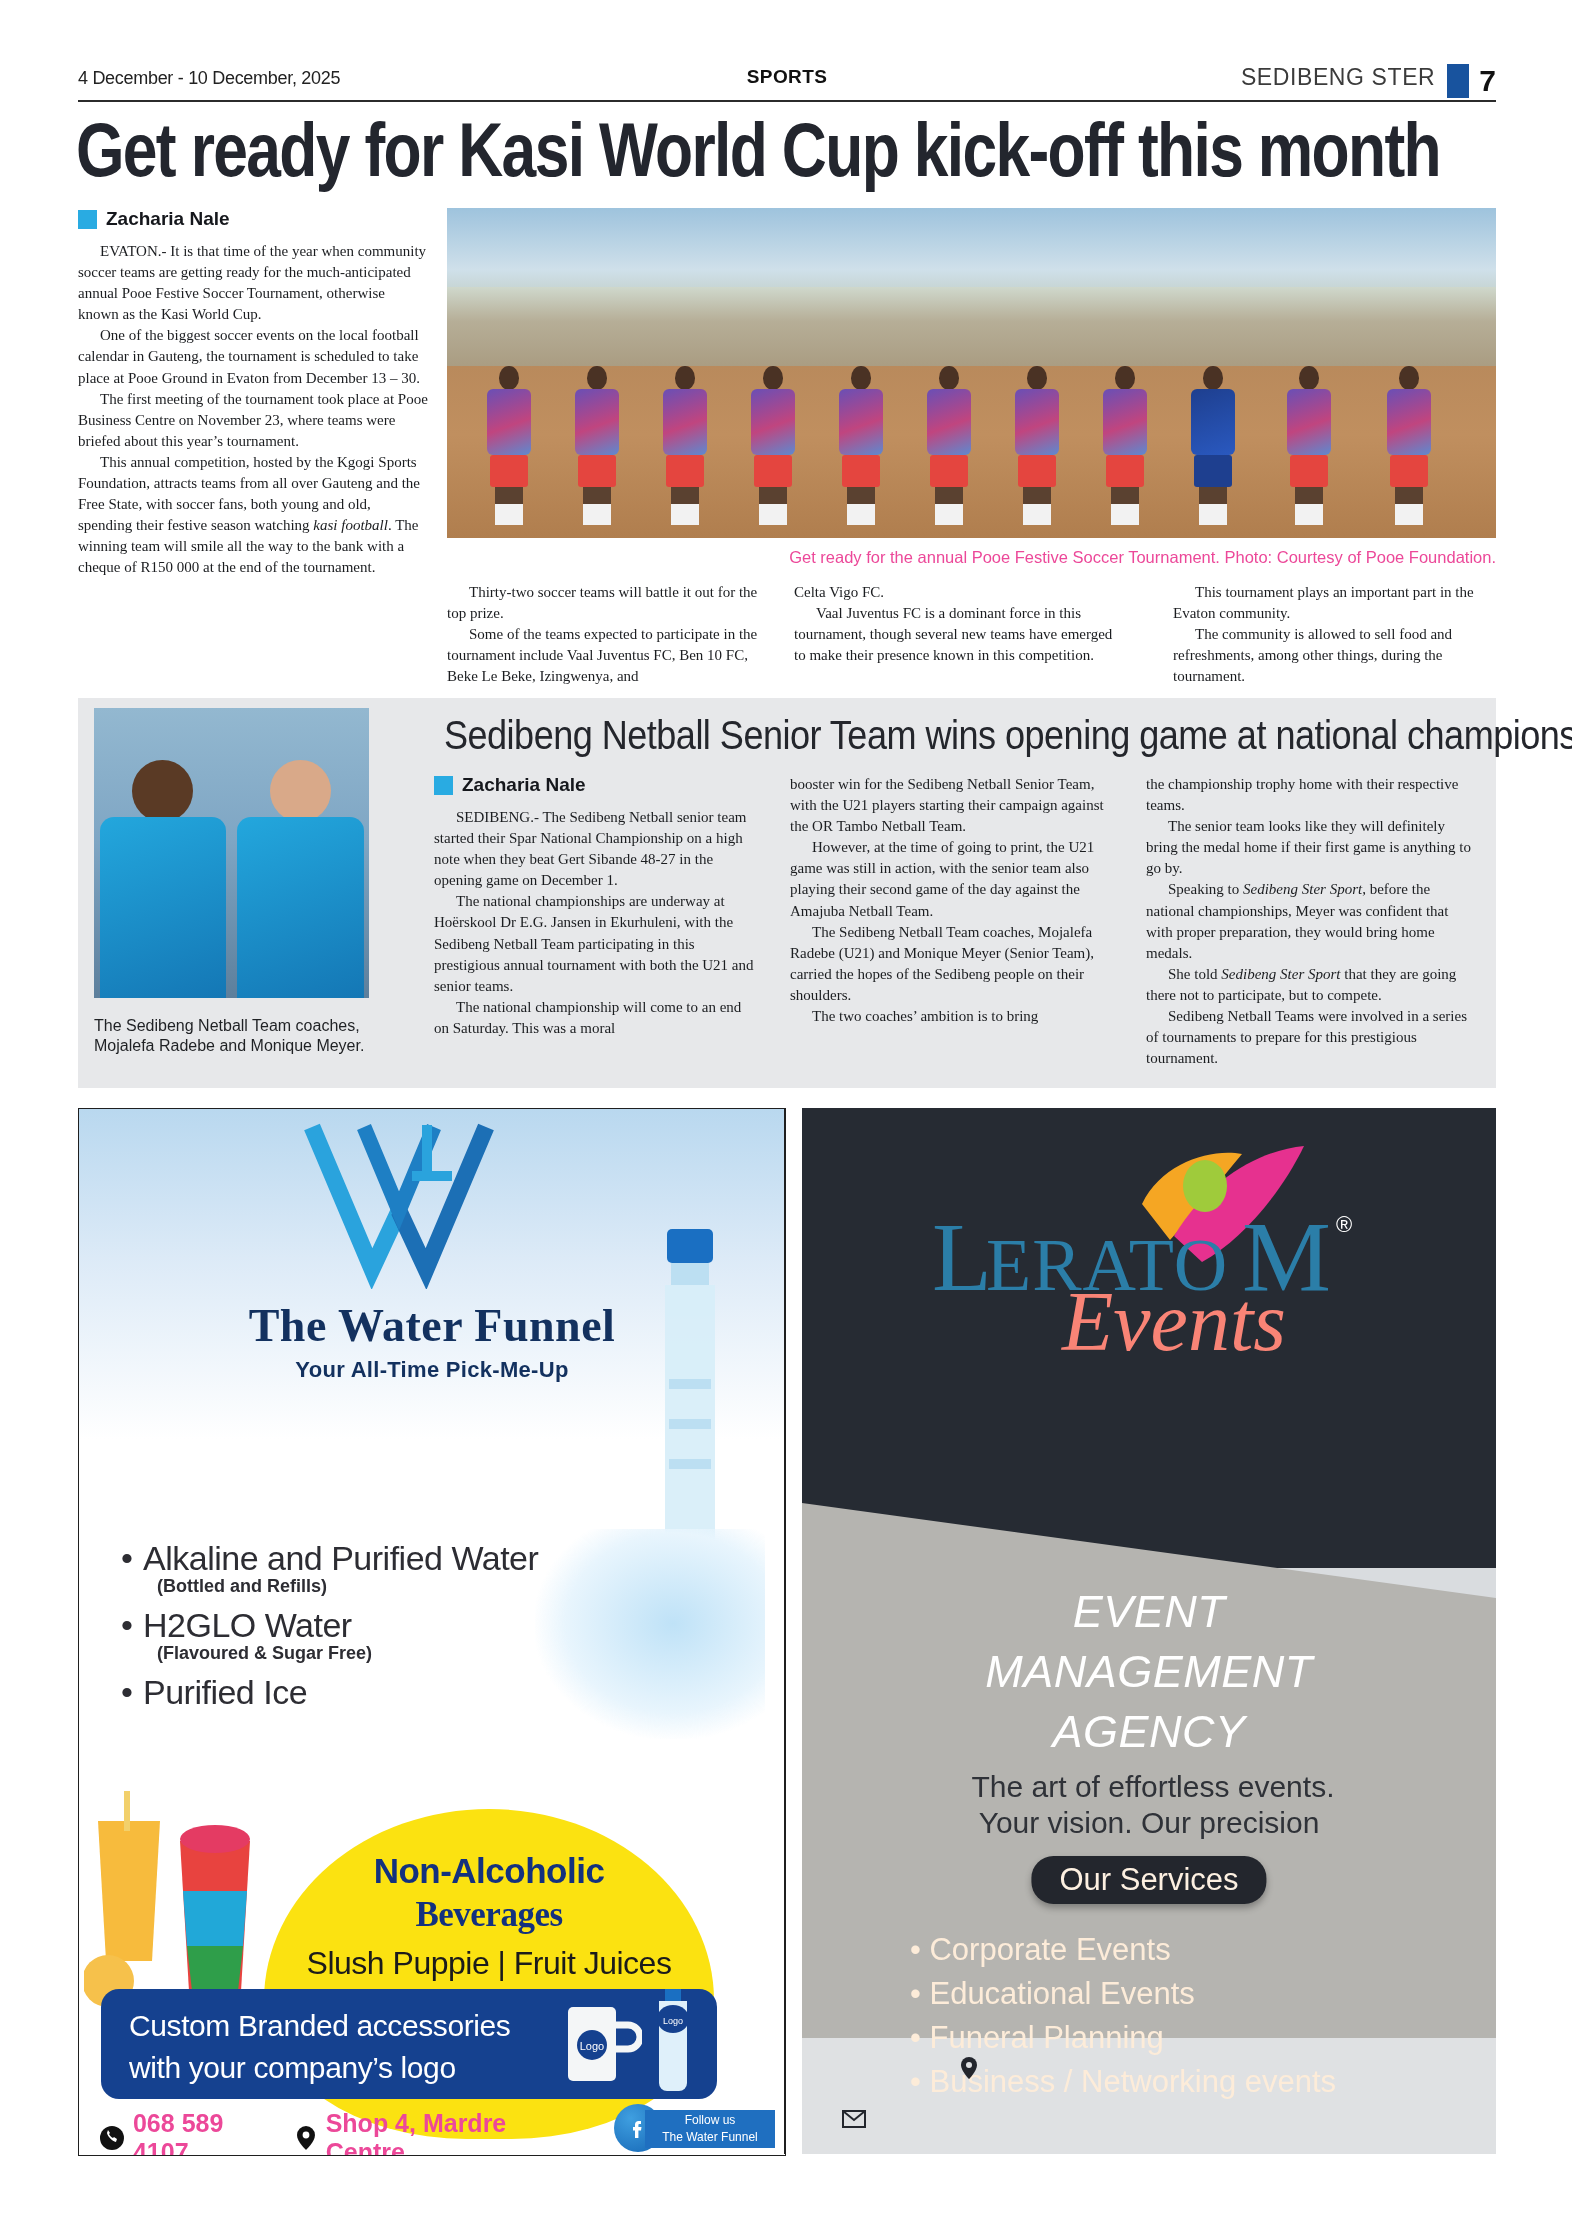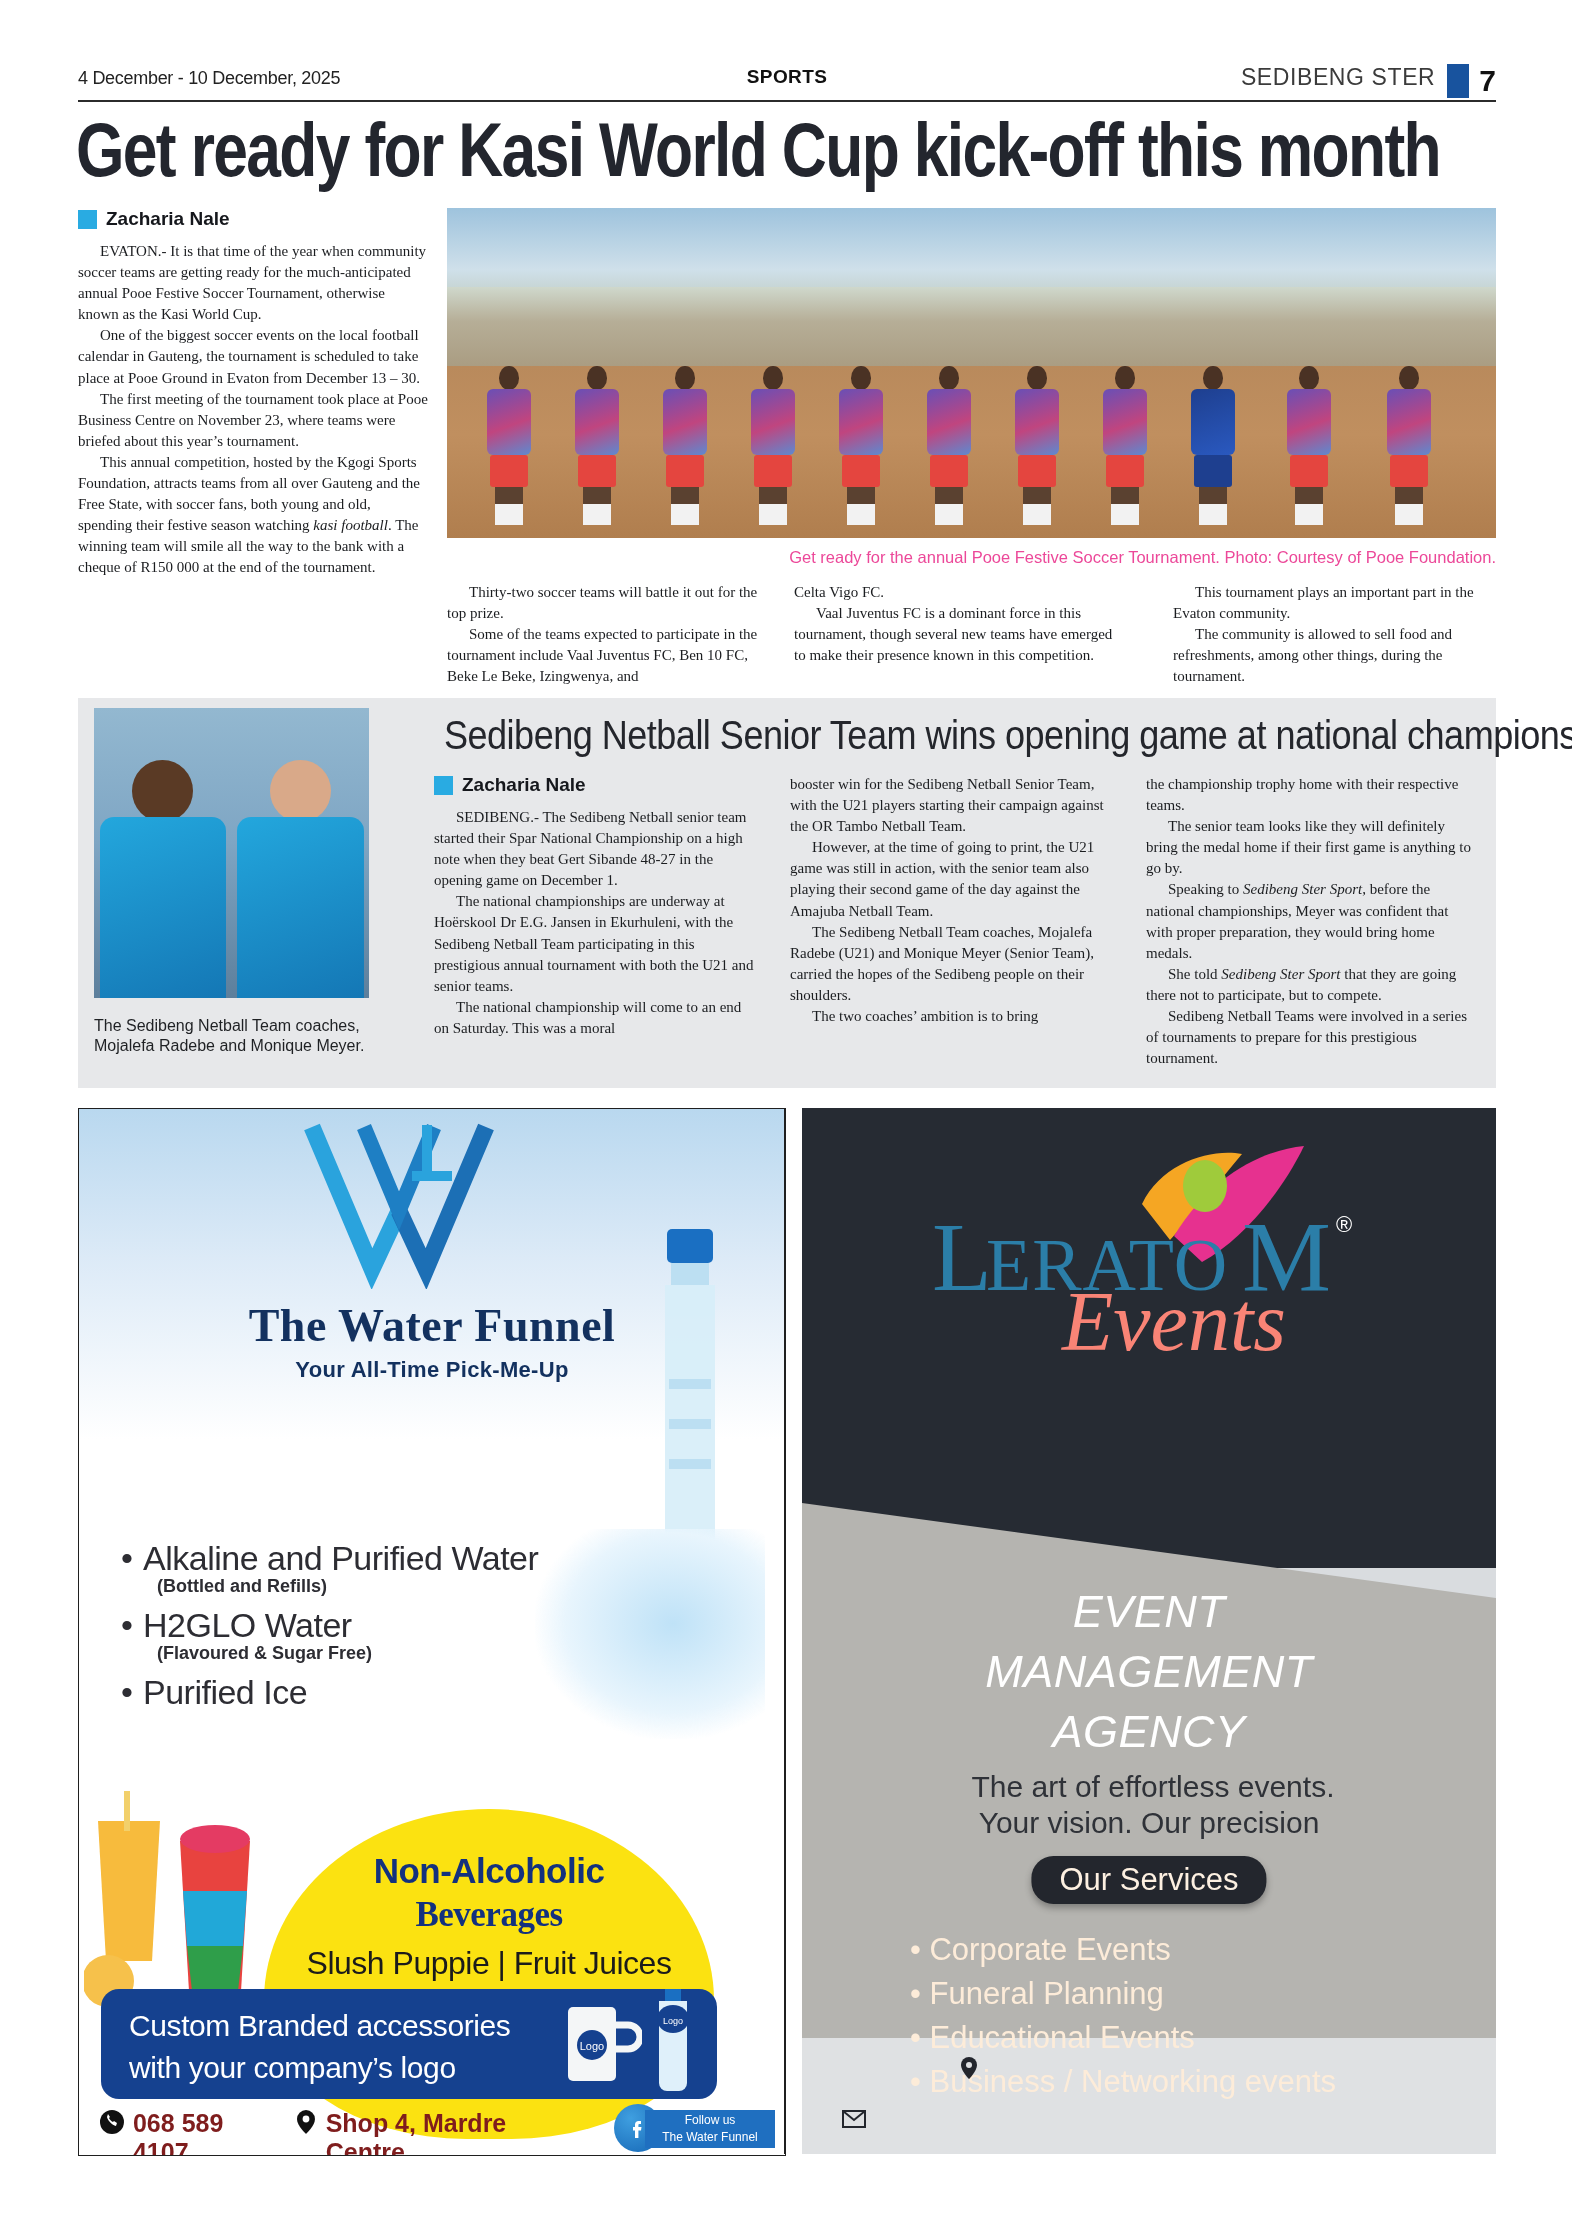--- a/index.html
+++ b/index.html
@@ -95,22 +95,22 @@
     font-family:"Liberation Sans",sans-serif;font-size:32px;color:#1b1b1b;letter-spacing:-0.5px;}
   .wf-drinks{position:absolute;left:5px;top:672px;width:215px;height:270px;}
   .wf-cta{position:absolute;left:22px;top:880px;width:616px;height:110px;background:#15418f;border-radius:18px;}
   .wf-cta-t1{position:absolute;left:50px;top:900px;font-family:"Liberation Sans",sans-serif;
     font-size:30px;color:#fff;letter-spacing:-0.4px;}
   .wf-cta-t2{position:absolute;left:50px;top:942px;font-family:"Liberation Sans",sans-serif;
     font-size:30px;color:#fff;letter-spacing:-0.4px;}
   .wf-mug{position:absolute;left:485px;top:892px;width:78px;height:86px;}
   .wf-smallbottle{position:absolute;left:570px;top:880px;width:48px;height:105px;}
   .wf-contact{position:absolute;left:20px;top:1000px;width:500px;}
-  .wf-cline{display:flex;gap:8px;
-    font-family:"Liberation Sans",sans-serif;font-weight:bold;font-size:25px;color:#7f1d1d;}
+  .wf-cline{display:flex;align-items:center;gap:8px;
+    font-family:"Liberation Sans",sans-serif;font-weight:bold;font-size:25px;color:#ec4899;}
   .wf-fb{position:absolute;left:535px;top:995px;width:48px;height:48px;border-radius:50%;
     background:radial-gradient(circle at 35% 30%,#3f9fe0,#1566b5);
     display:flex;align-items:center;justify-content:center;}
   .wf-fbtag{position:absolute;left:566px;top:1001px;width:130px;height:38px;background:#1f6fc0;
     color:#fff;font-family:"Liberation Sans",sans-serif;font-size:12px;line-height:17px;
     display:flex;flex-direction:column;align-items:center;justify-content:center;}
 
   
   .ad2{position:absolute;left:802px;top:1108px;width:694px;height:1046px;overflow:hidden;background:#d9dcdf;}
   .ad2-dark{position:absolute;left:0;top:0;width:100%;height:460px;background:#262b33;}
@@ -439,22 +439,22 @@
     <div class="lm-h lm-h2">MANAGEMENT</div>
     <div class="lm-h lm-h3">AGENCY</div>
 
     <div class="lm-tag1">The art of effortless events.</div>
     <div class="lm-tag2">Your vision. Our precision</div>
 
     <div class="lm-btn">Our Services</div>
 
     <div class="lm-svcs">
       <div class="lm-svc">• Corporate Events</div>
+      <div class="lm-svc">• Educational Events</div>
       <div class="lm-svc">• Funeral Planning</div>
-      <div class="lm-svc">• Educational Events</div>
       <div class="lm-svc">• Business / Networking events</div>
     </div>
 
     <div class="lm-icons">
       <svg class="lm-ic" style="left:158px;top:18px" width="18" height="26" viewBox="0 0 18 26">
           <path d="M9 1a8 8 0 0 0-8 8c0 6 8 14 8 14s8-8 8-14a8 8 0 0 0-8-8z" fill="#23262d"></path>
           <circle cx="9" cy="9" r="3" fill="#dfe1e3"></circle>
         </svg>
       <svg class="lm-ic" style="left:40px;top:72px" width="24" height="18" viewBox="0 0 24 18">
           <rect x="1" y="1" width="22" height="16" fill="none" stroke="#23262d" stroke-width="2"></rect>

